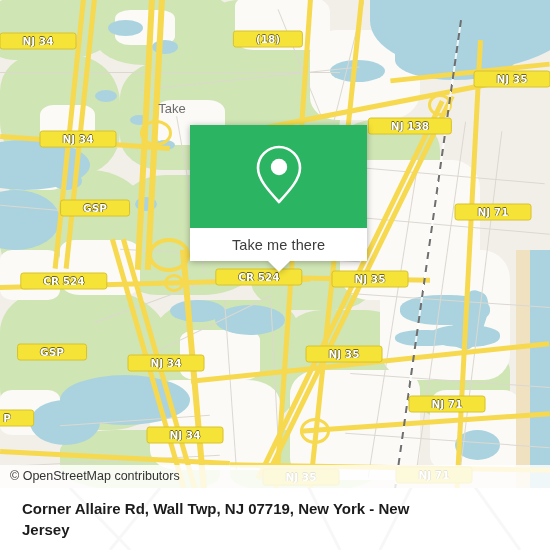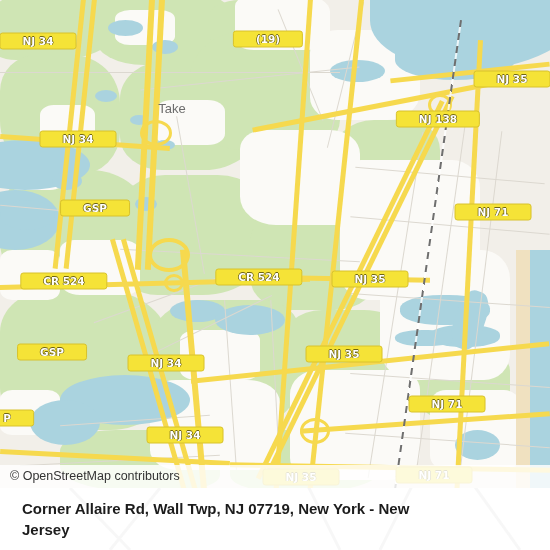--- a/index.html
+++ b/index.html
@@ -286,39 +286,53 @@
 
     <div class="layer">
       <div style="position:absolute; left:460px; top:20px; width:2px; height:480px; transform:rotate(8deg); transform-origin:top left;
            background:repeating-linear-gradient(to bottom, #6f6f6f 0 7px, rgba(255,255,255,0.8) 7px 13px);"></div>
     </div>
 
     <div class="layer">
       <div class="placelabel" style="left:172px; top:108px;">Take</div>
 
       <div class="shield" style="left:38px;  top:41px;">NJ 34</div>
-      <div class="shield" style="left:268px; top:39px;">(19)</div>
+      <div class="shield" style="left:268px; top:39px;">(18)</div>
       <div class="shield" style="left:512px; top:79px;">NJ 35</div>
-      <div class="shield" style="left:410px; top:119px;margin-left:28px;">NJ 138</div>
+      <div class="shield" style="left:410px; top:126px;">NJ 138</div>
       <div class="shield" style="left:78px;  top:139px;">NJ 34</div>
       <div class="shield" style="left:95px;  top:208px;">GSP</div>
       <div class="shield" style="left:493px; top:212px;">NJ 71</div>
       <div class="shield" style="left:64px;  top:281px;">CR 524</div>
       <div class="shield" style="left:259px; top:277px;">CR 524</div>
       <div class="shield" style="left:370px; top:279px;">NJ 35</div>
       <div class="shield" style="left:52px;  top:352px;">GSP</div>
       <div class="shield" style="left:166px; top:363px;">NJ 34</div>
       <div class="shield" style="left:344px; top:354px;">NJ 35</div>
       <div class="shield" style="left:447px; top:404px;">NJ 71</div>
       <div class="shield" style="left:7px;   top:418px;">P</div>
       <div class="shield" style="left:185px; top:435px;">NJ 34</div>
       <div class="shield" style="left:301px; top:477px;">NJ 35</div>
       <div class="shield" style="left:434px; top:475px;">NJ 71</div>
     </div>
 
+    <div id="popup">
+      <div id="popup-top">
+        <span>
+          <svg width="50" height="62" viewBox="0 0 50 62" fill="none" aria-hidden="true">
+            <path d="M25 3 C13.4 3 4 12.4 4 24 C4 35 14 46 25 58 C36 46 46 35 46 24 C46 12.4 36.6 3 25 3 Z" stroke="#ffffff" stroke-width="2.6" fill="none" stroke-linejoin="round"></path>
+            <circle cx="25" cy="23" r="8.2" fill="#ffffff"></circle>
+          </svg>
+        </span>
+      </div>
+      <div id="popup-bottom">
+        <span>Take me there</span>
+      </div>
+      <div id="popup-tail"></div>
+    </div>
 
     <div id="attribution">
       <span>© OpenStreetMap contributors</span>
     </div>
 
   </div>
 
   <div id="footer">
     <svg id="footer-wm" viewBox="0 0 550 550" aria-hidden="true">
       <g stroke="#7a7a7a" stroke-width="3" fill="none">

